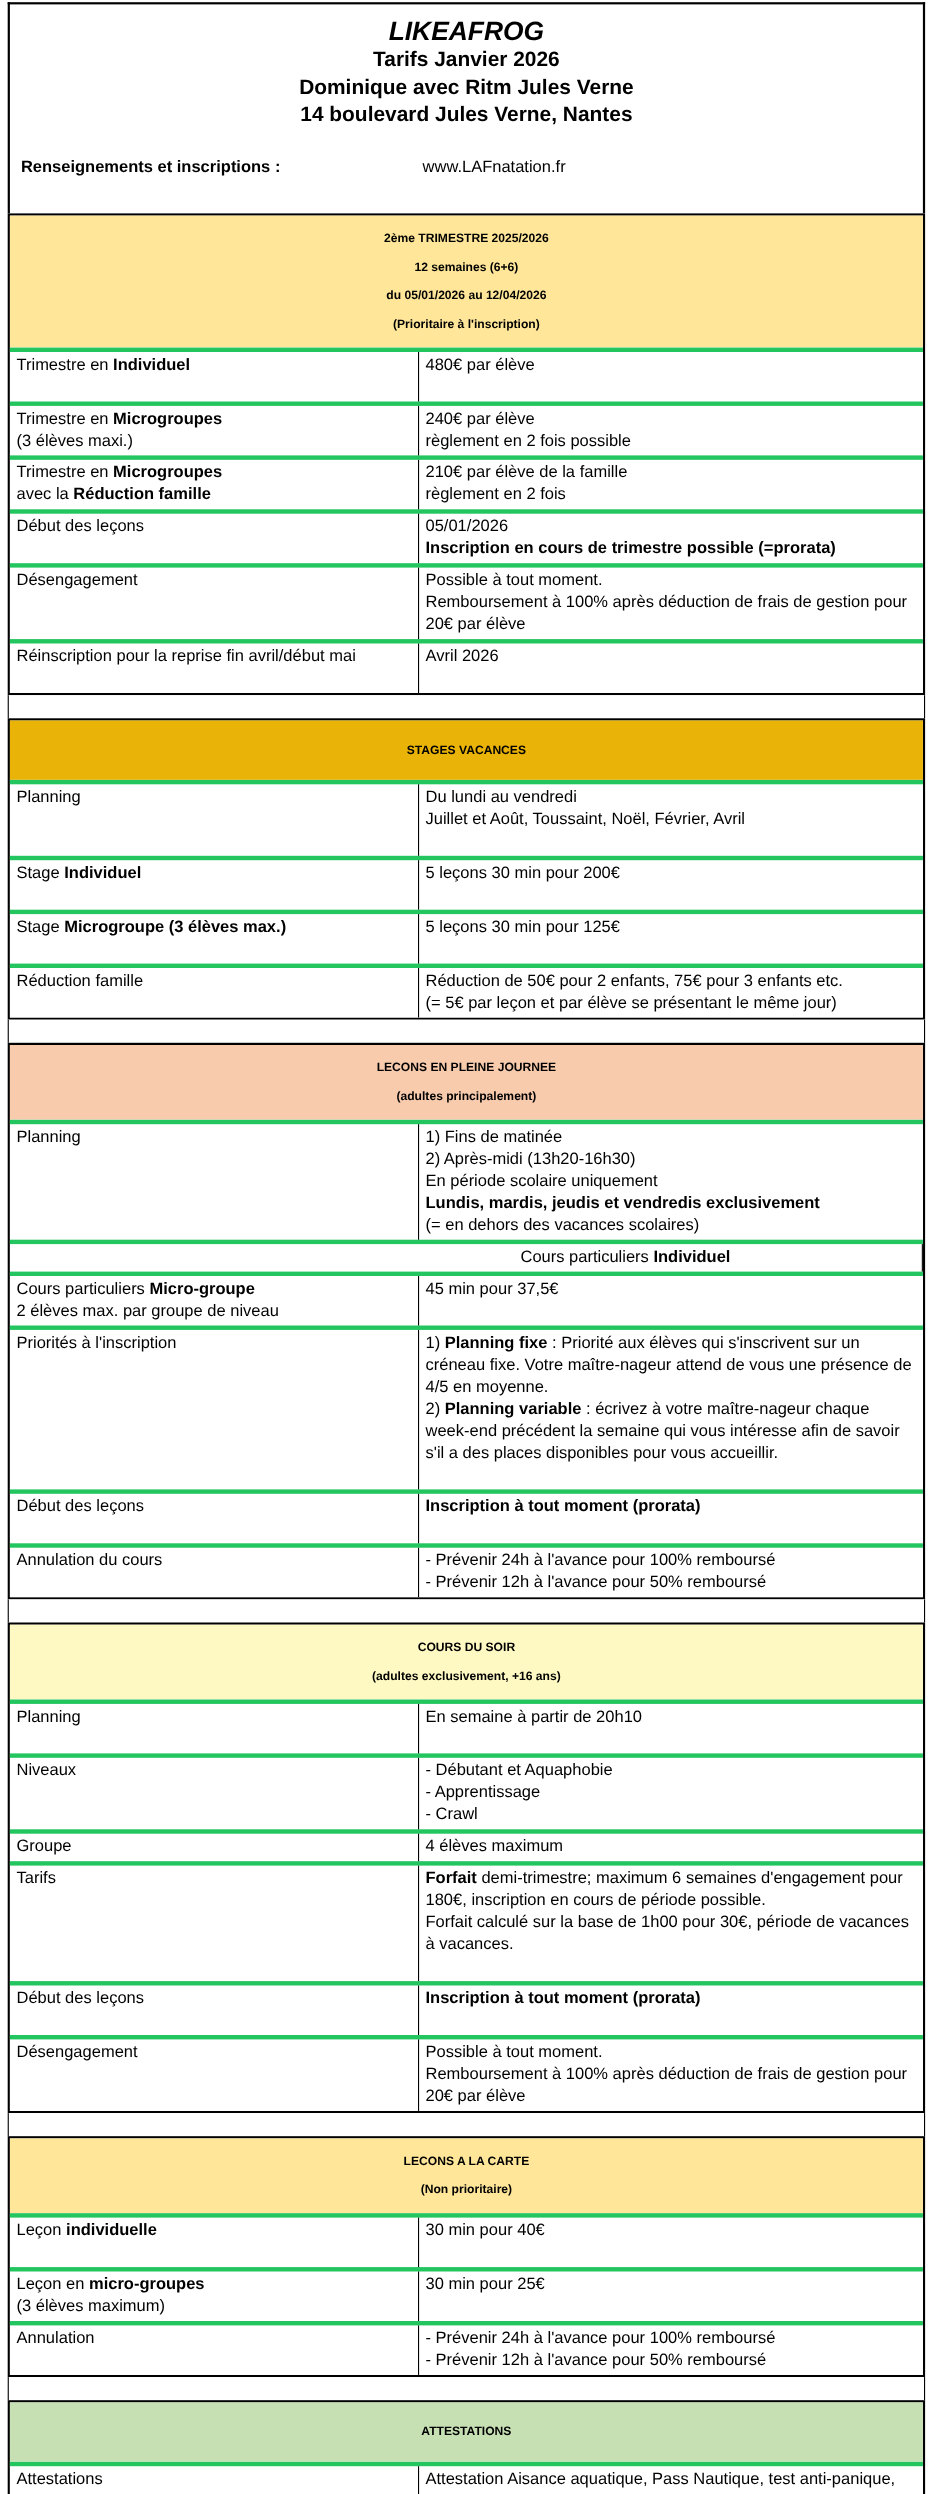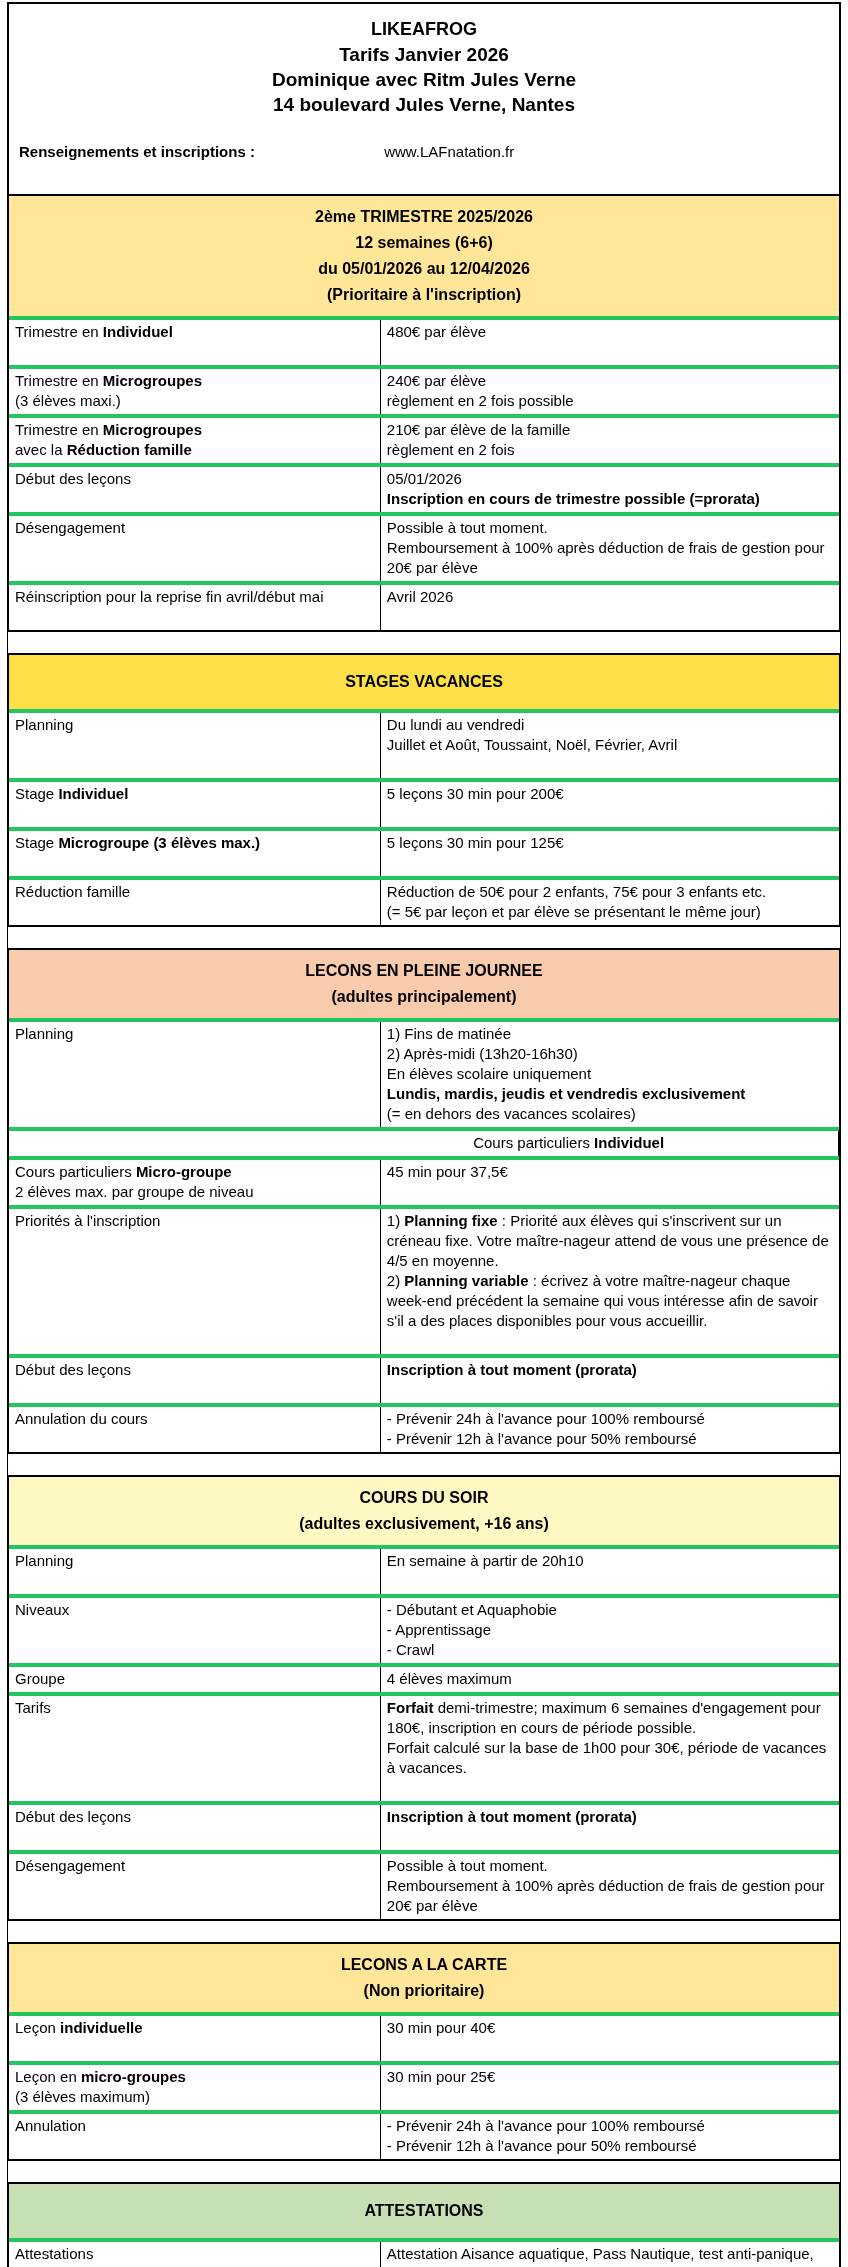--- a/index.html
+++ b/index.html
@@ -12,38 +12,38 @@
     color: #000;
   }
   .page { padding: 2px 7px 10px 7px; }
 
   
   .header-box {
     border: 2px solid #000;
     border-bottom: none;
     padding: 12px 0 34px 0;
   }
-  .doc-title   { text-align: center; font-weight: bold; font-size: 18px; line-height: 26px; }
+  .doc-title   { text-align: center; font-weight: bold; font-size: 24px; line-height: 26px; font-style: italic; }
   .doc-sub     { text-align: center; font-weight: bold; font-size: 19px; line-height: 25px; }
   .info-row    { display: flex; margin-top: 26px; }
   .info-label  { flex: none; width: 45.2%; padding-left: 10px; font-weight: bold; }
   .info-value  { flex: 1; }
 
   
   .section { border: 2px solid #000; }
   .gap {
     height: 21px;
     border-left: 1px solid #000;
     border-right: 1px solid #000;
     background: #fff;
   }
   .sec-header {
     text-align: center;
     font-weight: bold;
-    font-size: 16px;
+    font-size: 11px;
     padding: 8px 0;
   }
   .sec-title-line { line-height: 26px; }
   .sec-header.single { padding: 14px 0; }
 
   .row { display: flex; border-top: 4px solid #22c55e; background: #fff; justify-content: flex-end; }
   .cell { padding: 2px 6px 3px 6px; line-height: 20px; }
   .cell .line { min-height: 20px; }
   .label-cell { flex: none; width: 44.8%; border-right: 1px solid #000; }
   .value-cell { flex: 1; }
@@ -125,21 +125,21 @@
             <div class="line">Réinscription pour la reprise fin avril/début mai</div>
           </div>
           <div class="cell value-cell">
             <div class="line">Avril 2026</div>
             <div class="line">&nbsp;</div>
           </div>
         </div>
       </div>
       <div class="gap"></div>
       <div class="section">
-        <div class="sec-header single" style="background: #fde047;">
+        <div class="sec-header single" style="background: #eab308;">
           <div class="sec-title-line">STAGES VACANCES</div>
         </div>
         <div class="row">
           <div class="cell label-cell">
             <div class="line">Planning</div>
           </div>
           <div class="cell value-cell">
             <div class="line">Du lundi au vendredi</div>
             <div class="line">Juillet et Août, Toussaint, Noël, Février, Avril</div>
             <div class="line">&nbsp;</div>
@@ -179,21 +179,21 @@
           <div class="sec-title-line">LECONS EN PLEINE JOURNEE</div>
           <div class="sec-title-line">(adultes principalement)</div>
         </div>
         <div class="row">
           <div class="cell label-cell">
             <div class="line">Planning</div>
           </div>
           <div class="cell value-cell">
             <div class="line">1) Fins de matinée</div>
             <div class="line">2) Après-midi (13h20-16h30)</div>
-            <div class="line">En élèves scolaire uniquement</div>
+            <div class="line">En période scolaire uniquement</div>
             <div class="line"><b>Lundis, mardis, jeudis et vendredis exclusivement</b></div>
             <div class="line">(= en dehors des vacances scolaires)</div>
           </div>
         </div>
         <div class="row">
           <div class="cell label-cell">
             <div class="line">Cours particuliers <b>Individuel</b></div>
           </div>
         </div>
         <div class="row">

